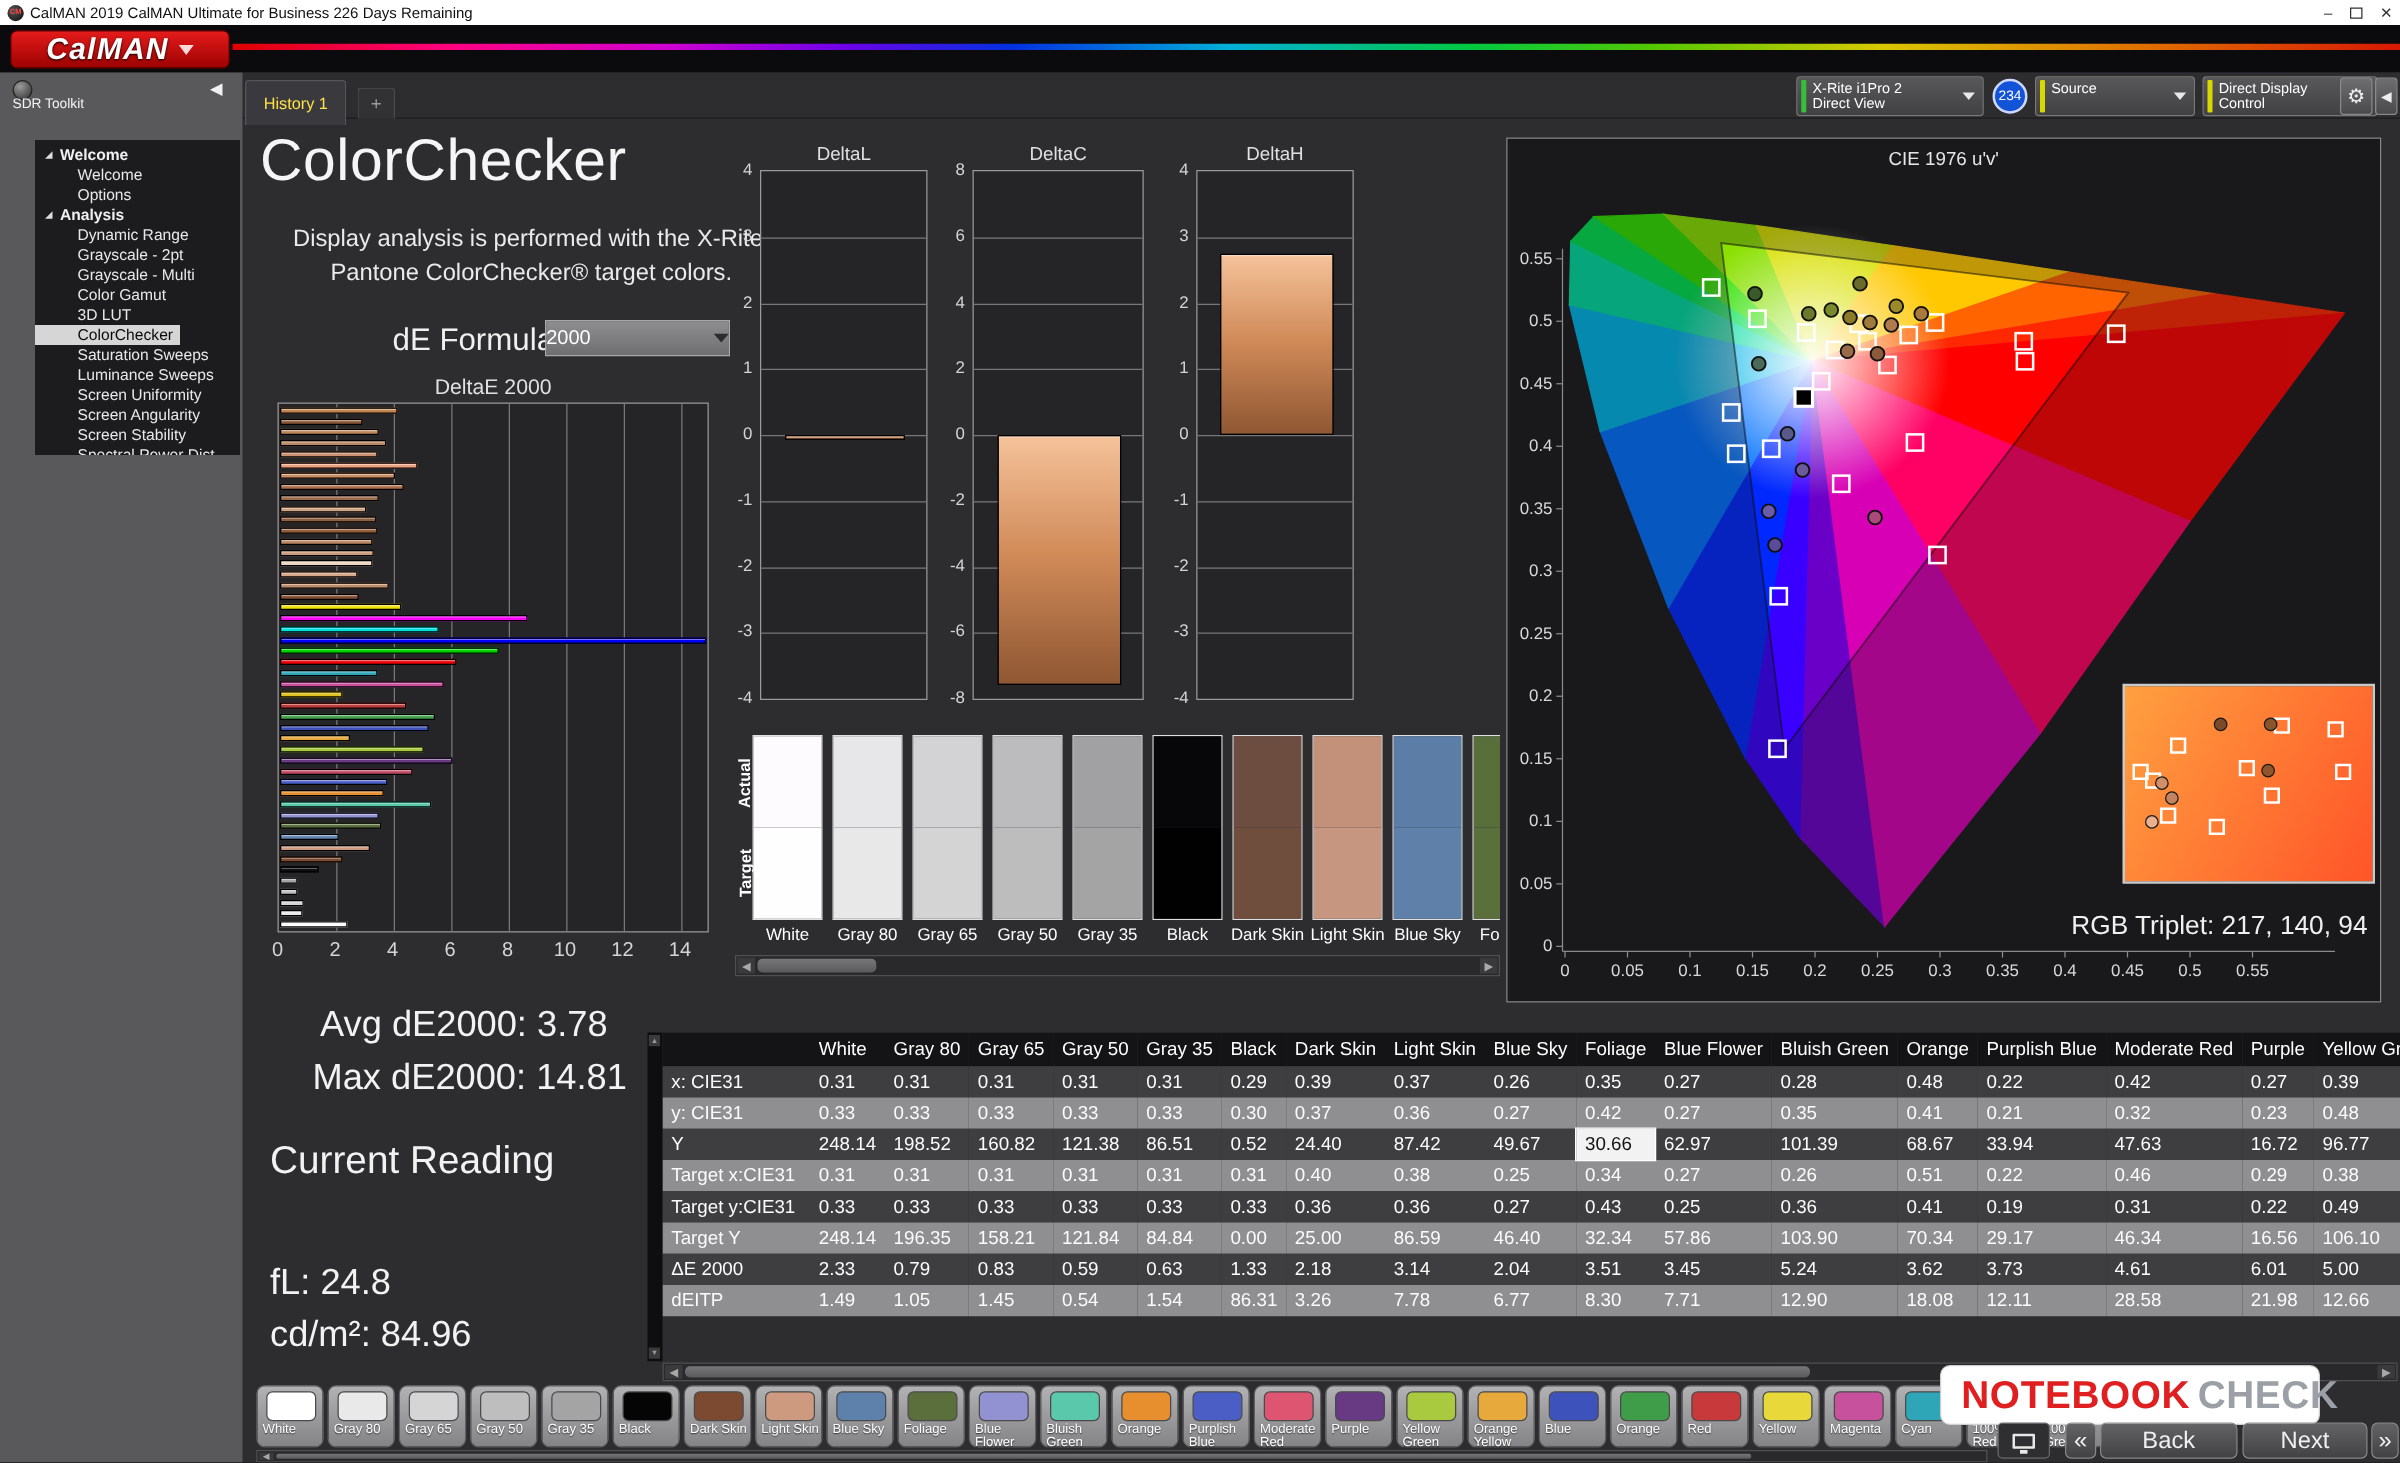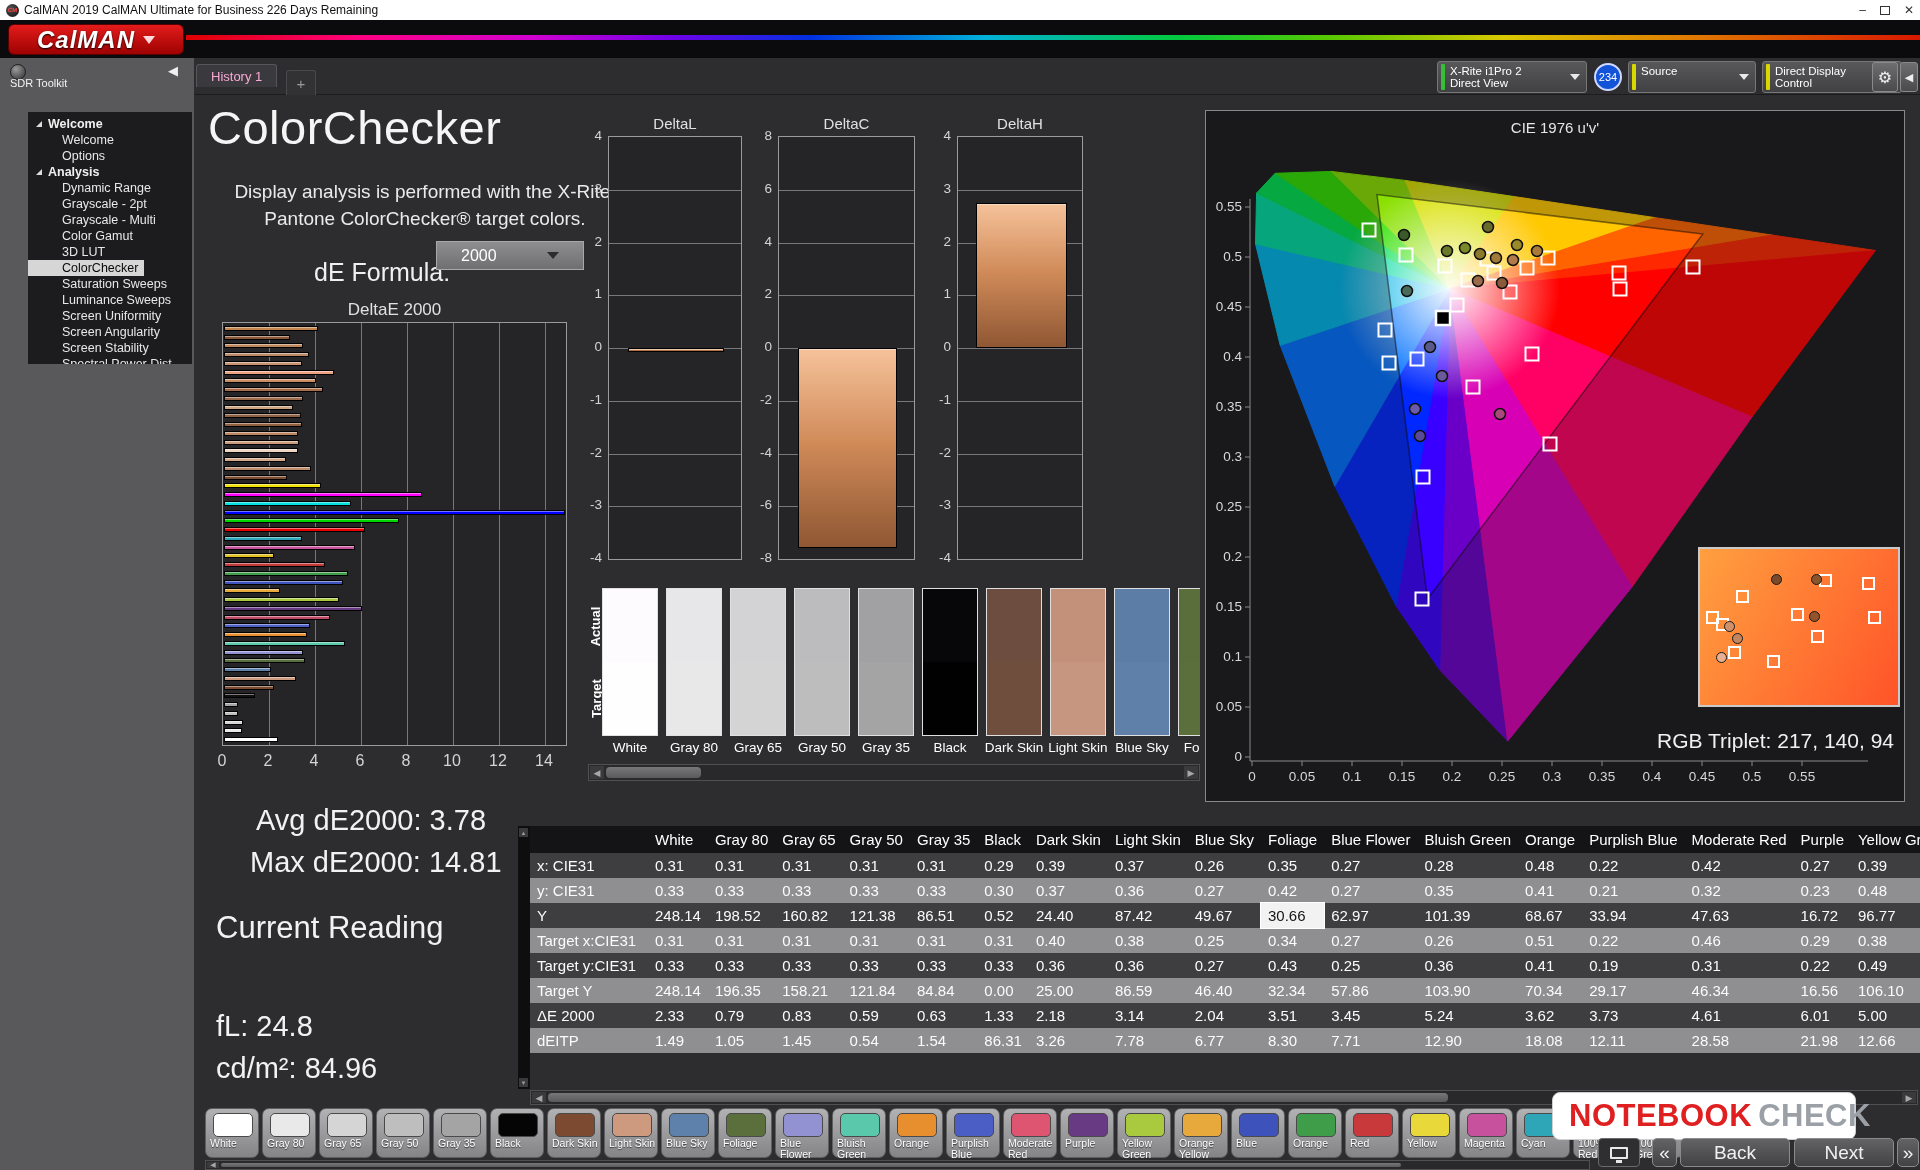--- a/index.html
+++ b/index.html
@@ -16,21 +16,21 @@
   .header-black{position:absolute;left:0;top:20px;width:1920px;height:38px;background:#0b0b0d;}
   .rainbow{position:absolute;left:186px;top:15px;width:1734px;height:5px;
     background:linear-gradient(90deg,#e00000 0%,#ff0080 10%,#d000d0 20%,#7000e8 28%,#0030e0 36%,#00b0d8 46%,#00c840 57%,#58c800 66%,#d8c800 76%,#e07800 87%,#d81800 100%);}
   .calman-logo{position:absolute;left:8px;top:4px;width:176px;height:31px;border-radius:6px;
     background:linear-gradient(180deg,#e41b1b,#9e0202);border:1px solid #5a0000;display:flex;align-items:center;justify-content:center;gap:8px;}
   .calman-logo .word{color:#fff;font-size:24px;font-weight:bold;font-style:italic;letter-spacing:1px;text-shadow:0 1px 2px #000;}
   .tri-down{width:0;height:0;border-left:6px solid transparent;border-right:6px solid transparent;border-top:8px solid #ffd9d9;}
 
   
   .toolbar{position:absolute;left:194px;top:58px;width:1726px;height:37px;background:#2d2d30;border-bottom:1px solid #1c1c1e;}
-  .tab{position:absolute;left:2px;top:6px;height:23px;background:#3a3a3e;border:1px solid #565659;border-bottom:none;color:#f9a8d4;font-size:13px;display:flex;align-items:center;padding:0 14px;border-radius:3px 3px 0 0;}
+  .tab{position:absolute;left:2px;top:6px;height:36px;background:#3a3a3e;border:1px solid #565659;border-bottom:none;color:#fde047;font-size:13px;display:flex;align-items:center;padding:0 14px;border-radius:3px 3px 0 0;}
   .tab-add{position:absolute;left:92px;top:12px;height:25px;width:30px;background:#323235;border:1px solid #4a4a4d;border-bottom:none;color:#9a9a9a;font-size:15px;display:flex;align-items:center;justify-content:center;border-radius:3px 3px 0 0;}
   .dd{position:absolute;top:3px;height:32px;background:linear-gradient(180deg,#58585b,#414144);border:1px solid #777;border-radius:3px;display:flex;align-items:center;color:#fff;}
   .dd .accent{width:4px;height:26px;margin:0 5px 0 3px;border-radius:1px;}
   .dd .lines{display:flex;flex-direction:column;line-height:12px;font-size:11.5px;}
   .dd .arrow{margin-left:auto;margin-right:6px;width:0;height:0;border-left:5px solid transparent;border-right:5px solid transparent;border-top:6px solid #e8e8e8;}
   .roundbadge{position:absolute;width:28px;height:28px;border-radius:50%;background:#1353d8;border:2px solid #cfd8ff;color:#fff;font-size:11px;display:flex;align-items:center;justify-content:center;}
   .sq-btn{position:absolute;top:4px;height:30px;background:linear-gradient(180deg,#6e6e71,#4a4a4d);border:1px solid #8a8a8d;border-radius:3px;color:#efefef;display:flex;align-items:center;justify-content:center;}
 
   
   .sidebar{position:absolute;left:0;top:58px;width:194px;height:1112px;background:#59595c;}
@@ -40,21 +40,21 @@
   .tree{position:absolute;left:28px;top:54px;width:164px;height:252px;background:#1c1c1e;padding:4px 0;overflow:hidden;}
   .tnode{display:flex;align-items:center;gap:5px;color:#f0f0f0;font-size:12.5px;font-weight:bold;padding:1px 4px 1px 8px;}
   .texp{width:0;height:0;border-bottom:6px solid #ddd;border-left:6px solid transparent;margin-right:1px;}
   .tleaf{color:#e8e8e8;font-size:12.5px;padding:1px 4px 1px 34px;font-weight:normal;white-space:nowrap;}
   .tleaf.sel{background:#d6d6d6;color:#0a0a0a;width:max-content;padding-right:6px;}
 
   
   .page-title{position:absolute;left:208px;top:100px;color:#f5f5f5;font-size:47px;letter-spacing:.5px;}
   .page-desc{position:absolute;left:220px;top:178px;width:410px;color:#eaeaea;font-size:19px;text-align:center;line-height:27px;}
   .formula-label{position:absolute;left:314px;top:258px;color:#f0f0f0;font-size:25px;}
-  .formula-select{position:absolute;left:436px;top:241px;width:148px;height:29px;background:linear-gradient(180deg,#8e8e91,#6f6f72);border:1px solid #a8a8a8;color:#fff;font-size:16px;display:flex;align-items:center;padding:0 24px;}
+  .formula-select{position:absolute;left:436px;top:256px;width:148px;height:29px;background:linear-gradient(180deg,#8e8e91,#6f6f72);border:1px solid #a8a8a8;color:#fff;font-size:16px;display:flex;align-items:center;padding:0 0;}
   .formula-select .arrow{margin-left:auto;width:0;height:0;border-left:6px solid transparent;border-right:6px solid transparent;border-top:7px solid #2c2c2c;}
 
   
   .plot{position:absolute;background:#252528;border:1px solid #9a9a9a;}
   .chart-title{position:absolute;color:#e0e0e0;font-size:17px;text-align:center;}
   .vgrid{position:absolute;top:0;width:1px;height:100%;background:#78787a;}
   .hgrid{position:absolute;left:0;height:1px;width:100%;background:#78787a;}
   .de-bar-row{flex:1;display:flex;align-items:center;}
   .de-bar{height:5px;border:1px solid #000;box-shadow:inset 0 1px 0 rgba(255,255,255,.45);}
   .axis-lbl{position:absolute;color:#d4d4d4;font-size:16px;}

